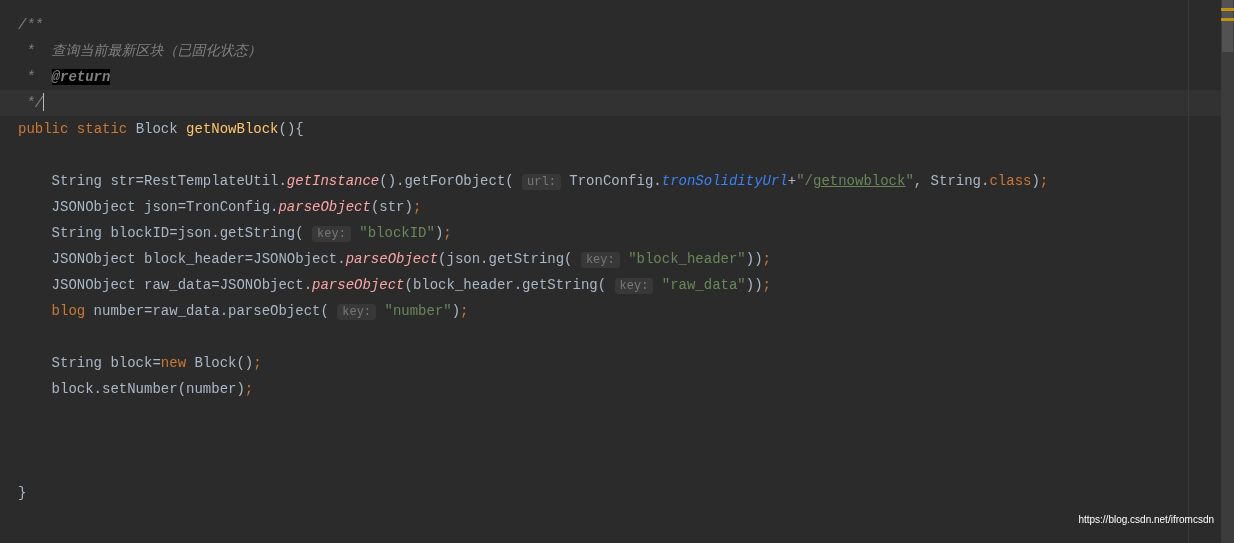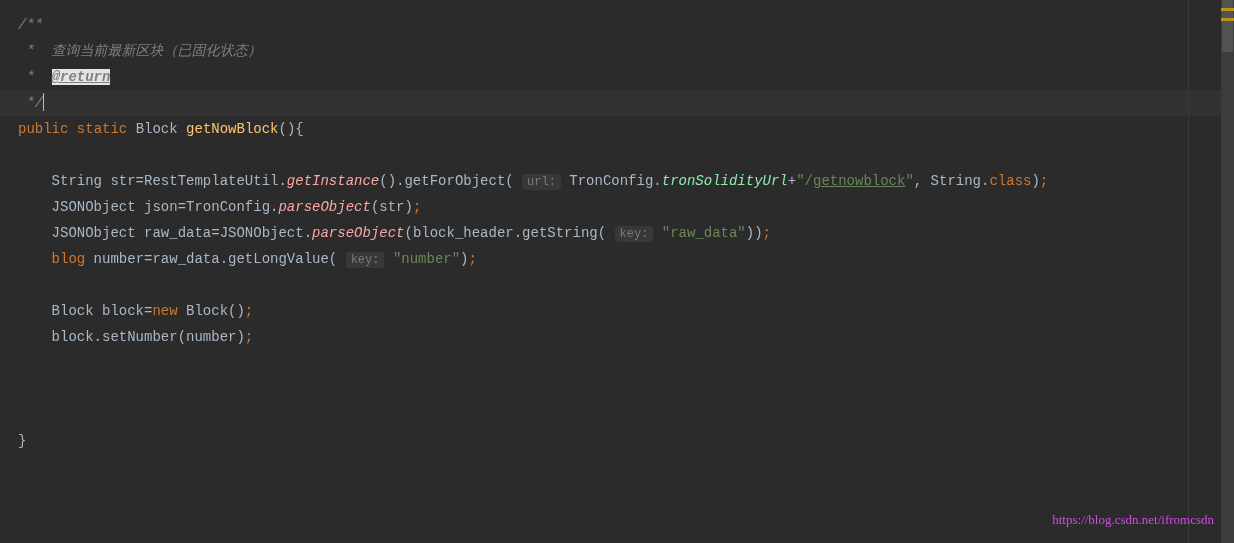--- a/index.html
+++ b/index.html
@@ -25,40 +25,39 @@
     .line {
       white-space: pre;
       height: 26px;
     }
     .comment {
       color: #808080;
       font-style: italic;
     }
     .doc-tag {
       color: #808080;
-      background: #e5e5e5;
-      text-decoration: underline;
+      background: #000000;
       font-style: italic;
       font-weight: bold;
     }
     .keyword {
       color: #cc7832;
     }
     .type {
       color: #a9b7c6;
     }
     .method-decl {
       color: #ffc66d;
     }
     .method-call-static {
       color: #fca5a5;
       font-style: italic;
     }
     .static-field {
-      color: #86efac;
+      color: #3b82f6;
       font-style: italic;
     }
     .string {
       color: #6a8759;
     }
     .string-url {
       color: #6a8759;
       text-decoration: underline;
     }
     .param-hint {
@@ -124,23 +123,23 @@
       width: 13px;
       height: 3px;
     }
     .mark-warn {
       background: #be9117;
     }
     .watermark {
       position: absolute;
       bottom: 10px;
       right: 20px;
-      color: #d946ef;
-      font-size: 13px;
-      font-family: Liberation Serif, serif;
+      color: #ffffff;
+      font-size: 10px;
+      font-family: Liberation Sans, sans-serif;
       font-style: normal;
     }
   </style>
 </head>
 <body>
 
 <div class="right-margin"></div>
 
 <div class="scrollbar-track">
   <div class="scrollbar-thumb"></div>
@@ -152,24 +151,26 @@
 
 <div class="editor">
   <div class="line"><span class="comment">/**</span></div>
   <div class="line"><span class="comment"> *  </span><span class="comment">查询当前最新区块（已固化状态）</span></div>
   <div class="line"><span class="comment"> *  </span><span class="doc-tag">@return</span></div>
   <div class="line"><span class="comment"> */</span><span class="cursor"></span></div>
   <div class="line"><span class="keyword">public</span> <span class="keyword">static</span> <span class="type">Block</span> <span class="method-decl">getNowBlock</span><span class="punct">(){</span></div>
   <div class="line"></div>
   <div class="line"><span class="punct">    String str=RestTemplateUtil.</span><span class="method-call-static">getInstance</span><span class="punct">().getForObject(</span> <span class="param-hint">url:</span><span class="punct"> TronConfig.</span><span class="static-field">tronSolidityUrl</span><span class="punct">+</span><span class="string">"/</span><span class="string-url">getnowblock</span><span class="string">"</span><span class="punct">, String.</span><span class="keyword">class</span><span class="punct">)</span><span class="semi">;</span></div>
   <div class="line"><span class="punct">    JSONObject json=TronConfig.</span><span class="method-call-static">parseObject</span><span class="punct">(str)</span><span class="semi">;</span></div>
+  <div class="line"><span class="punct">    String blockID=json.getString(</span> <span class="param-hint">key:</span><span> </span><span class="string">"blockID"</span><span class="punct">)</span><span class="semi">;</span></div>
+  <div class="line"><span class="punct">    JSONObject block_header=JSONObject.</span><span class="method-call-static">parseObject</span><span class="punct">(json.getString(</span> <span class="param-hint">key:</span><span> </span><span class="string">"block_header"</span><span class="punct">))</span><span class="semi">;</span></div>
   <div class="line"><span class="punct">    JSONObject raw_data=JSONObject.</span><span class="method-call-static">parseObject</span><span class="punct">(block_header.getString(</span> <span class="param-hint">key:</span><span> </span><span class="string">"raw_data"</span><span class="punct">))</span><span class="semi">;</span></div>
-  <div class="line"><span>    </span><span class="keyword">blog</span><span class="punct"> number=raw_data.getLongValue(</span> <span class="param-hint">key:</span><span> </span><span class="string">"number"</span><span class="punct">)</span><span class="semi">;</span></div>
+  <div class="line"><span>    </span><span class="keyword">blog</span><span class="punct"> number=raw_data.parseObject(</span> <span class="param-hint">key:</span><span> </span><span class="string">"number"</span><span class="punct">)</span><span class="semi">;</span></div>
   <div class="line"></div>
-  <div class="line"><span class="punct">    Block block=</span><span class="keyword">new</span><span class="punct"> Block()</span><span class="semi">;</span></div>
+  <div class="line"><span class="punct">    String block=</span><span class="keyword">new</span><span class="punct"> Block()</span><span class="semi">;</span></div>
   <div class="line"><span class="punct">    block.setNumber(number)</span><span class="semi">;</span></div>
   <div class="line"></div>
   <div class="line"></div>
   <div class="line"></div>
   <div class="line"><span class="punct">}</span></div>
 </div>
 
 <div class="watermark">https://blog.csdn.net/ifromcsdn</div>
 
 </body></html>

